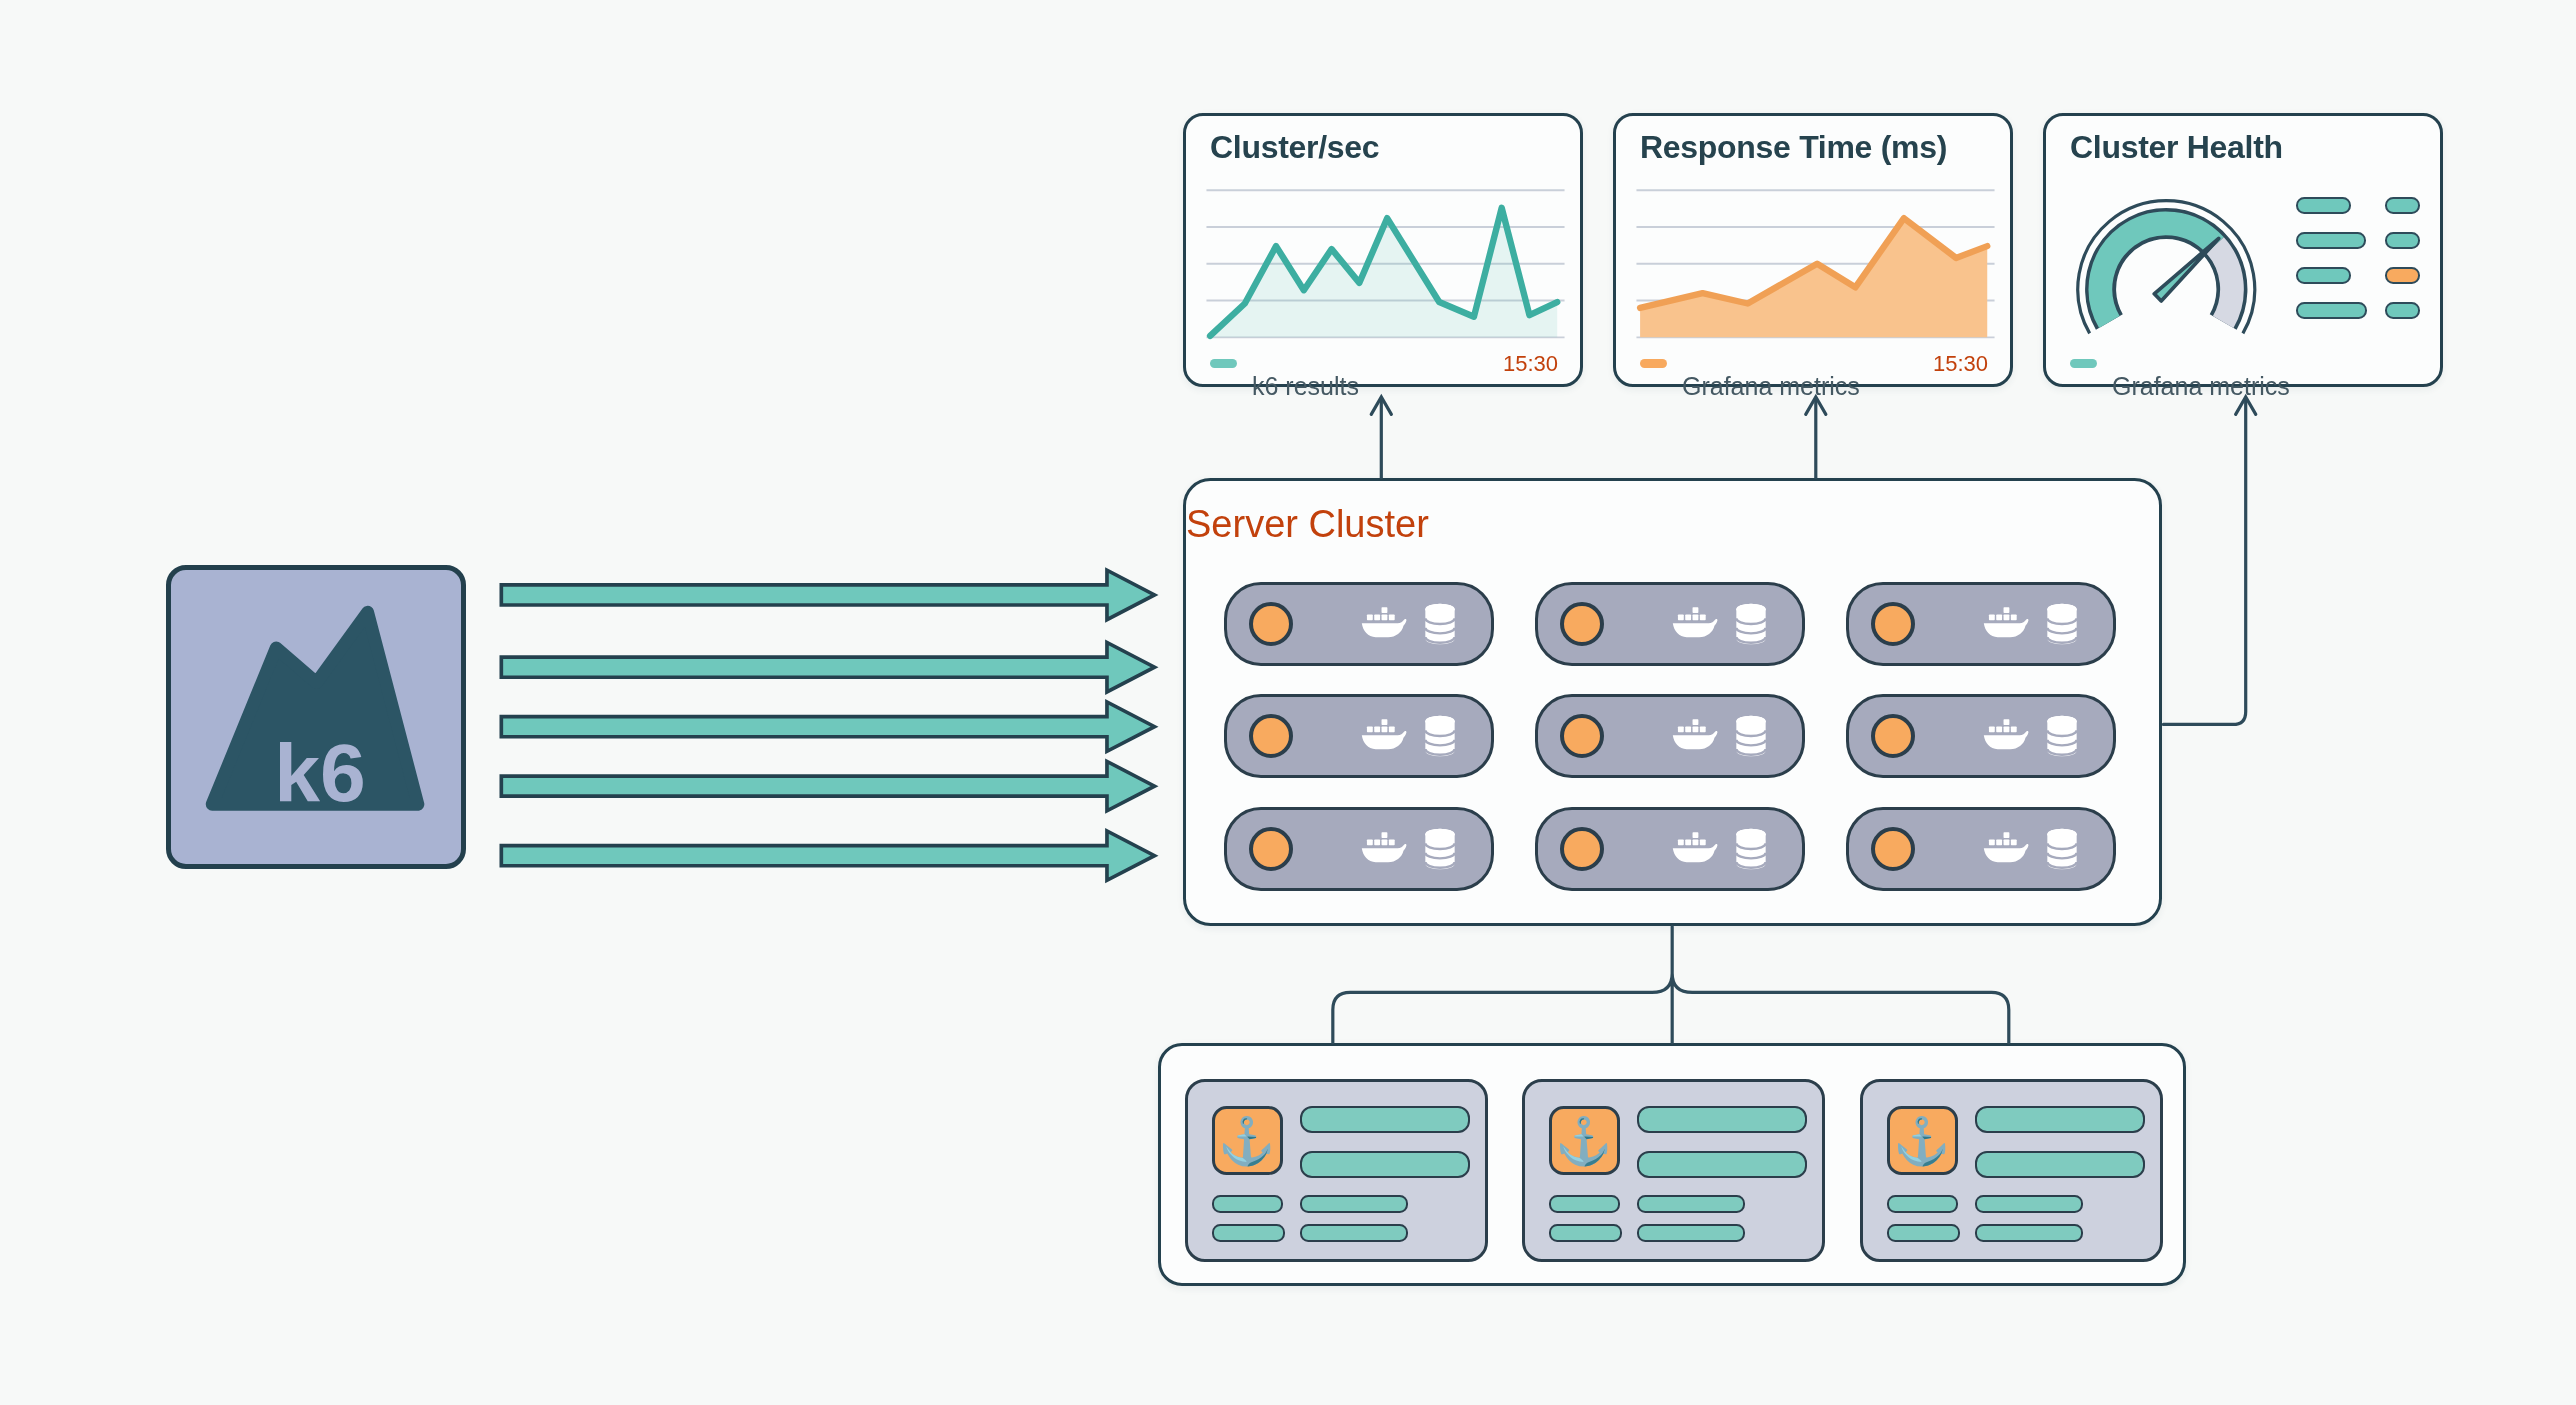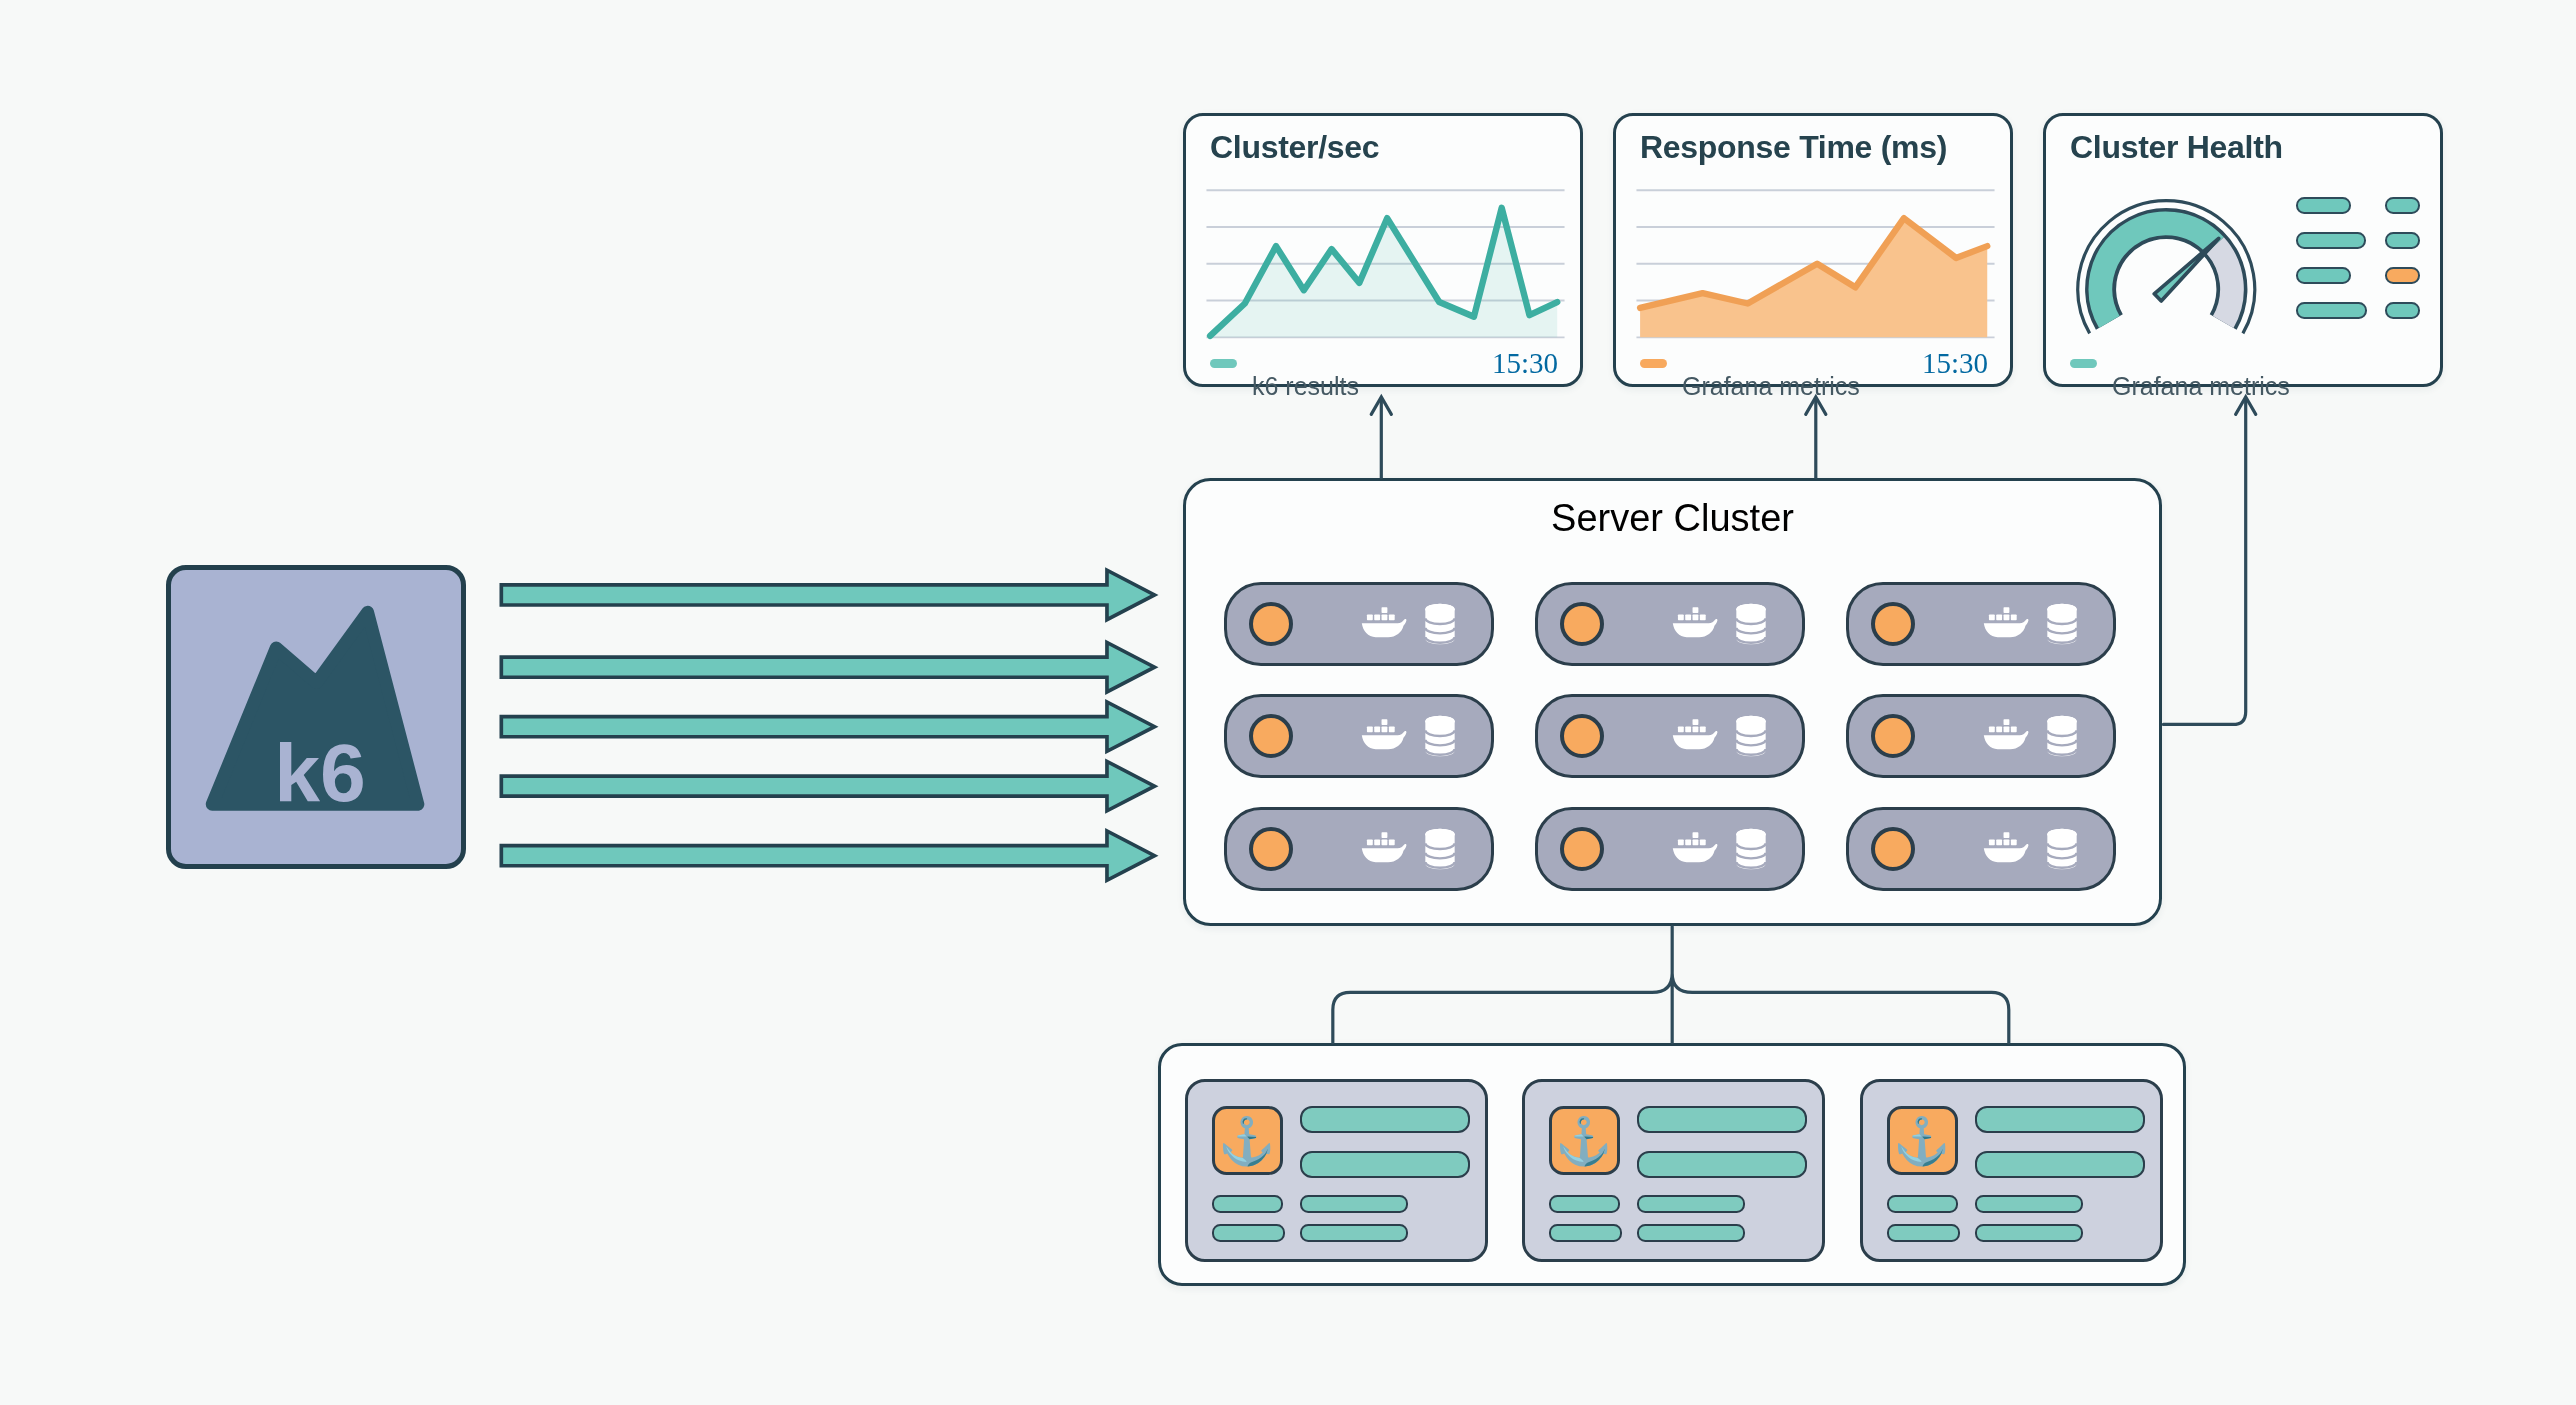--- a/index.html
+++ b/index.html
@@ -12,35 +12,35 @@
          border:3.7px solid #24414e;border-radius:20px;box-shadow:0 2.7px 7.3px rgba(40,70,90,.07);}
   .panel-title{position:absolute;left:24px;top:12.8px;font-size:32px;font-weight:700;
                letter-spacing:-0.3px;color:#26434e;white-space:nowrap;}
   .chart{position:absolute;left:20px;top:66px;}
   .legend{position:absolute;left:24px;right:22px;top:231px;height:33px;
           display:flex;align-items:center;}
   .dash{width:27.4px;height:9.1px;border-radius:4.6px;margin-right:14.6px;flex:none;}
   .dash.teal{background:#6fc8bc;}
   .dash.orange{background:#f8a95e;}
   .legend-label{font-size:25px;color:#445862;margin-top:45px;}
-  .timestamp{margin-left:auto;font-size:29px;color:#0369a1;font-family:Liberation Serif, serif;}
+  .timestamp{margin-left:auto;font-size:22px;color:#c2410c;}
   .gauge{position:absolute;left:25.6px;top:71px;}
   .pill{position:absolute;height:17.4px;border:2.7px solid #2e4b5a;border-radius:8.2px;}
 
   
   .k6-tile{position:absolute;left:166px;top:565px;width:300px;height:304px;
            background:#a9b3d2;border:5.5px solid #23404d;border-radius:20px;}
   .k6-tile svg{position:absolute;left:0;top:0;}
 
   
   .cluster{position:absolute;left:1183px;top:478px;width:979px;height:448px;
            background:#fcfdfd;border:3.7px solid #24414e;border-radius:27.4px;
            box-shadow:0 2.7px 7.3px rgba(40,70,90,.07);}
-  .cluster-title{position:absolute;left:0;top:16px;width:100%;text-align:center;
-                 font-size:38px;font-weight:500;color:#000000;}
+  .cluster-title{position:absolute;left:0;top:22px;width:100%;
+                 font-size:38px;font-weight:500;color:#c2410c;}
   .node{position:absolute;width:270px;height:84px;background:#a6aabd;
         border:3.7px solid #2b3e4b;border-radius:37px;}
   .node .dot{position:absolute;left:22px;top:50%;transform:translateY(-50%);
              width:44px;height:44px;border-radius:50%;background:#f8aa5f;border:4.6px solid #2b3e4b;}
   .node .whale{position:absolute;right:84px;top:50%;transform:translateY(-50%);}
   .node .db{position:absolute;right:31px;top:50%;transform:translateY(-50%);}
 
   
   .bottom-box{position:absolute;left:1158px;top:1043px;width:1028px;height:243px;
               background:#fcfdfd;border:3.7px solid #24414e;border-radius:24px;

